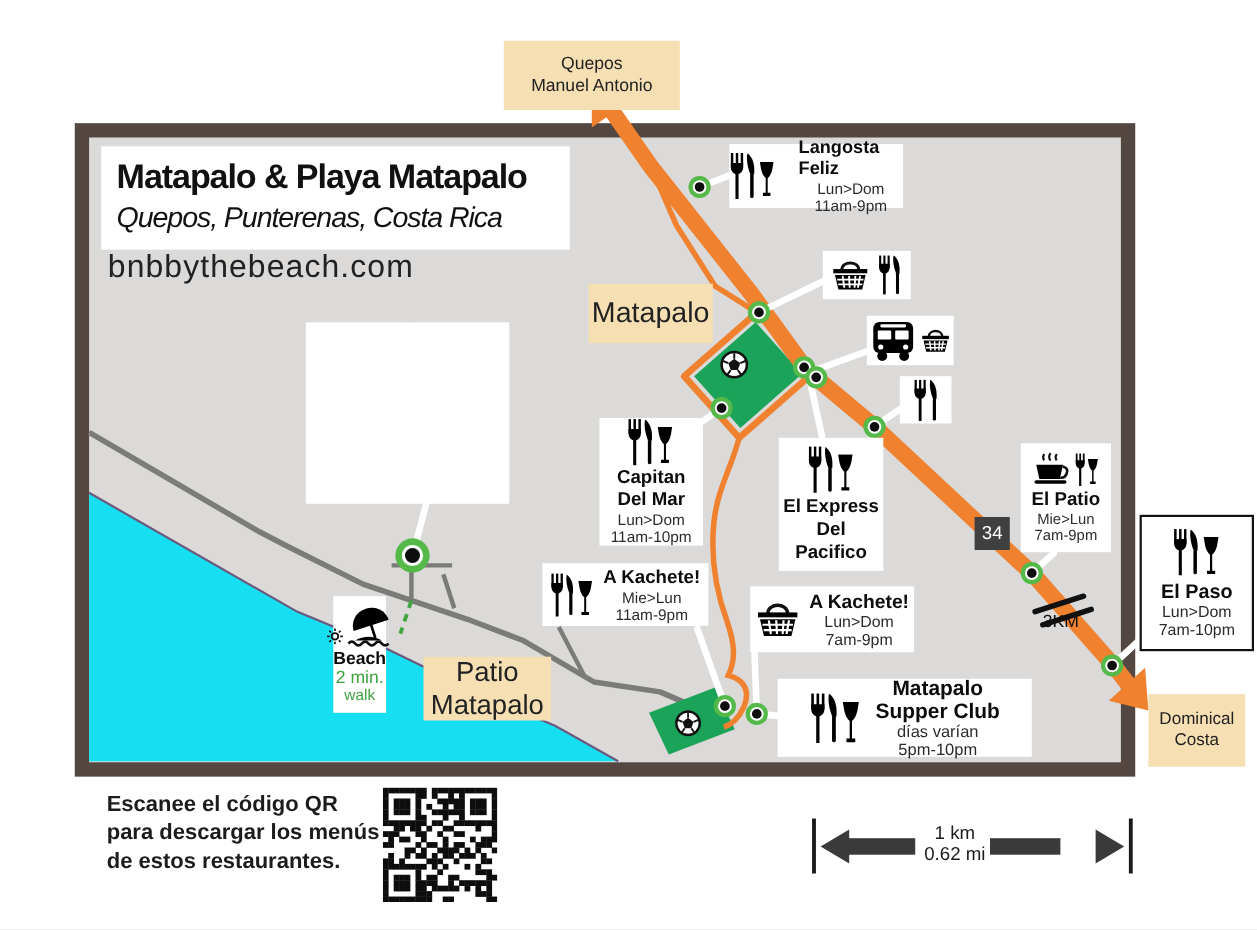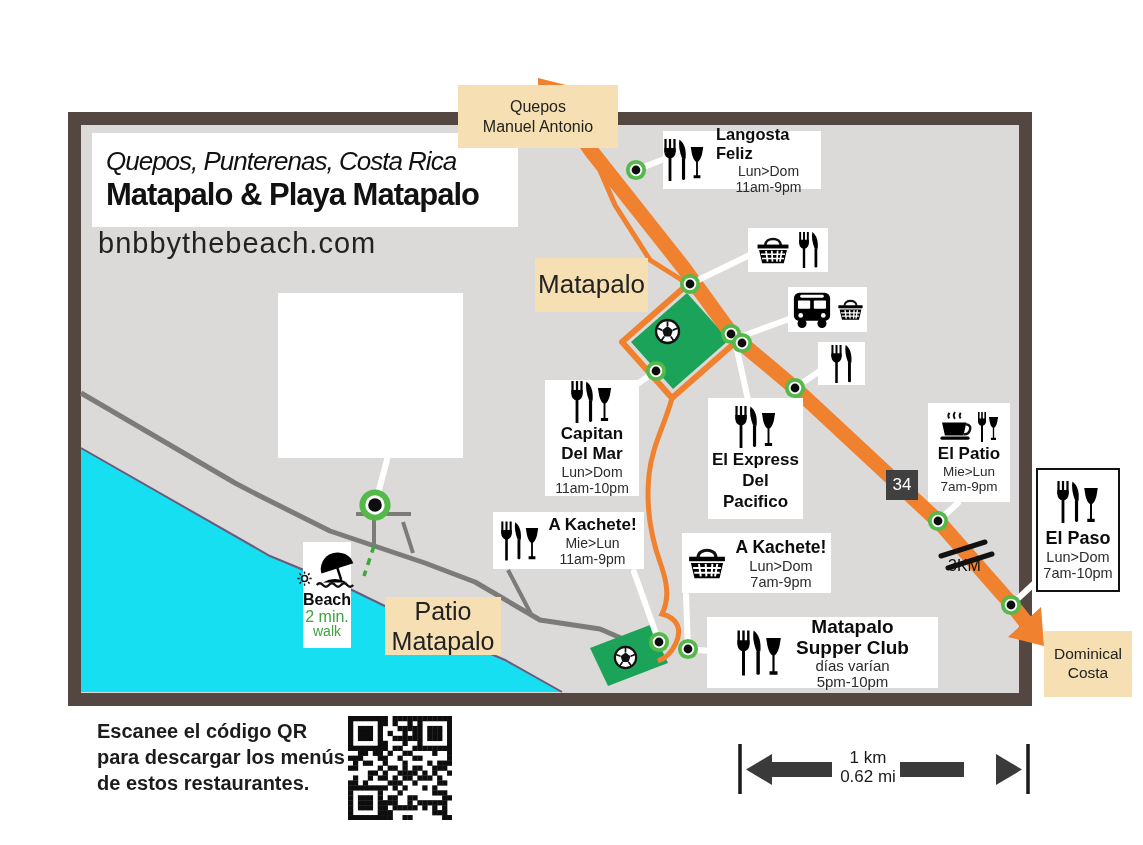--- a/index.html
+++ b/index.html
@@ -189,47 +189,47 @@
   <g fill="#3a3a3a">
     <path d="M740,744 V794 M1028,744 V794" stroke="#1a1a1a" stroke-width="3.5" fill="none"></path>
     <rect x="770" y="762" width="62" height="15"></rect>
     <polygon points="746,769.5 772,754 772,785"></polygon>
     <rect x="900" y="762" width="64" height="15"></rect>
     <polygon points="1022,769.5 996,754 996,785"></polygon>
   </g>
 </svg>
 
 <div class="box" id="title-box">
+  <div id="title-main">Matapalo &amp; Playa Matapalo</div>
   <div id="title-sub">Quepos, Punterenas, Costa Rica</div>
-  <div id="title-main">Matapalo &amp; Playa Matapalo</div>
 </div>
 <div class="abs" id="website">bnbbythebeach.com</div>
 
 <div class="box" id="logo-box"></div>
 
-<div class="tan" style="left:458px;top:37px;width:160px;height:63px;font-size:16px;margin-top:48px;">
+<div class="tan" style="left:458px;top:37px;width:160px;height:63px;font-size:16px;">
   <div>Quepos</div>
   <div>Manuel Antonio</div>
 </div>
 <div class="tan" style="left:535px;top:258px;width:113px;height:54px;font-size:26px;">
   <div>Matapalo</div>
 </div>
 <div class="tan" style="left:385px;top:597px;width:116px;height:58px;font-size:25px;">
   <div>Patio</div>
   <div>Matapalo</div>
 </div>
 <div class="tan" style="left:1044px;top:631px;width:88px;height:66px;font-size:15.5px;">
   <div>Dominical</div>
   <div>Costa</div>
 </div>
 
 <div class="abs" id="route-34">34</div>
 <div class="abs" id="km3">3KM</div>
 
-<div class="box row" style="left:663px;top:131px;width:158px;height:58px;gap:10px;justify-content:space-between;">
+<div class="box row" style="left:663px;top:131px;width:158px;height:58px;gap:20px;justify-content:space-between;">
   <span class="icon">
     <svg width="14" height="42">
         <use href="#i-fork" width="14" height="42"></use>
       </svg>
     <svg width="11" height="42">
         <use href="#i-knife" width="11" height="42"></use>
       </svg>
     <svg width="18" height="34" style="margin-top:8px;">
         <use href="#i-goblet" width="18" height="34"></use>
       </svg>
@@ -382,21 +382,21 @@
       <svg width="13" height="25" style="margin-top:5px;">
           <use href="#i-goblet" width="13" height="25"></use>
         </svg>
     </span>
   </span>
   <span class="r-name" style="font-size:17px;margin-top:2px;">El Patio</span>
   <span class="r-sub" style="font-size:13.5px;">Mie&gt;Lun</span>
   <span class="r-sub" style="font-size:13.5px;">7am-9pm</span>
 </div>
 
-<div class="box col" style="left:1036px;top:468px;width:84px;height:124px;border:2px solid #111;text-align:right;">
+<div class="box col" style="left:1036px;top:468px;width:104px;height:124px;border:2px solid #111;text-align:right;">
   <span class="icon">
     <svg width="14" height="46">
         <use href="#i-fork" width="14" height="46"></use>
       </svg>
     <svg width="11" height="46">
         <use href="#i-knife" width="11" height="46"></use>
       </svg>
     <svg width="20" height="37" style="margin-top:9px;">
         <use href="#i-goblet" width="20" height="37"></use>
       </svg>

